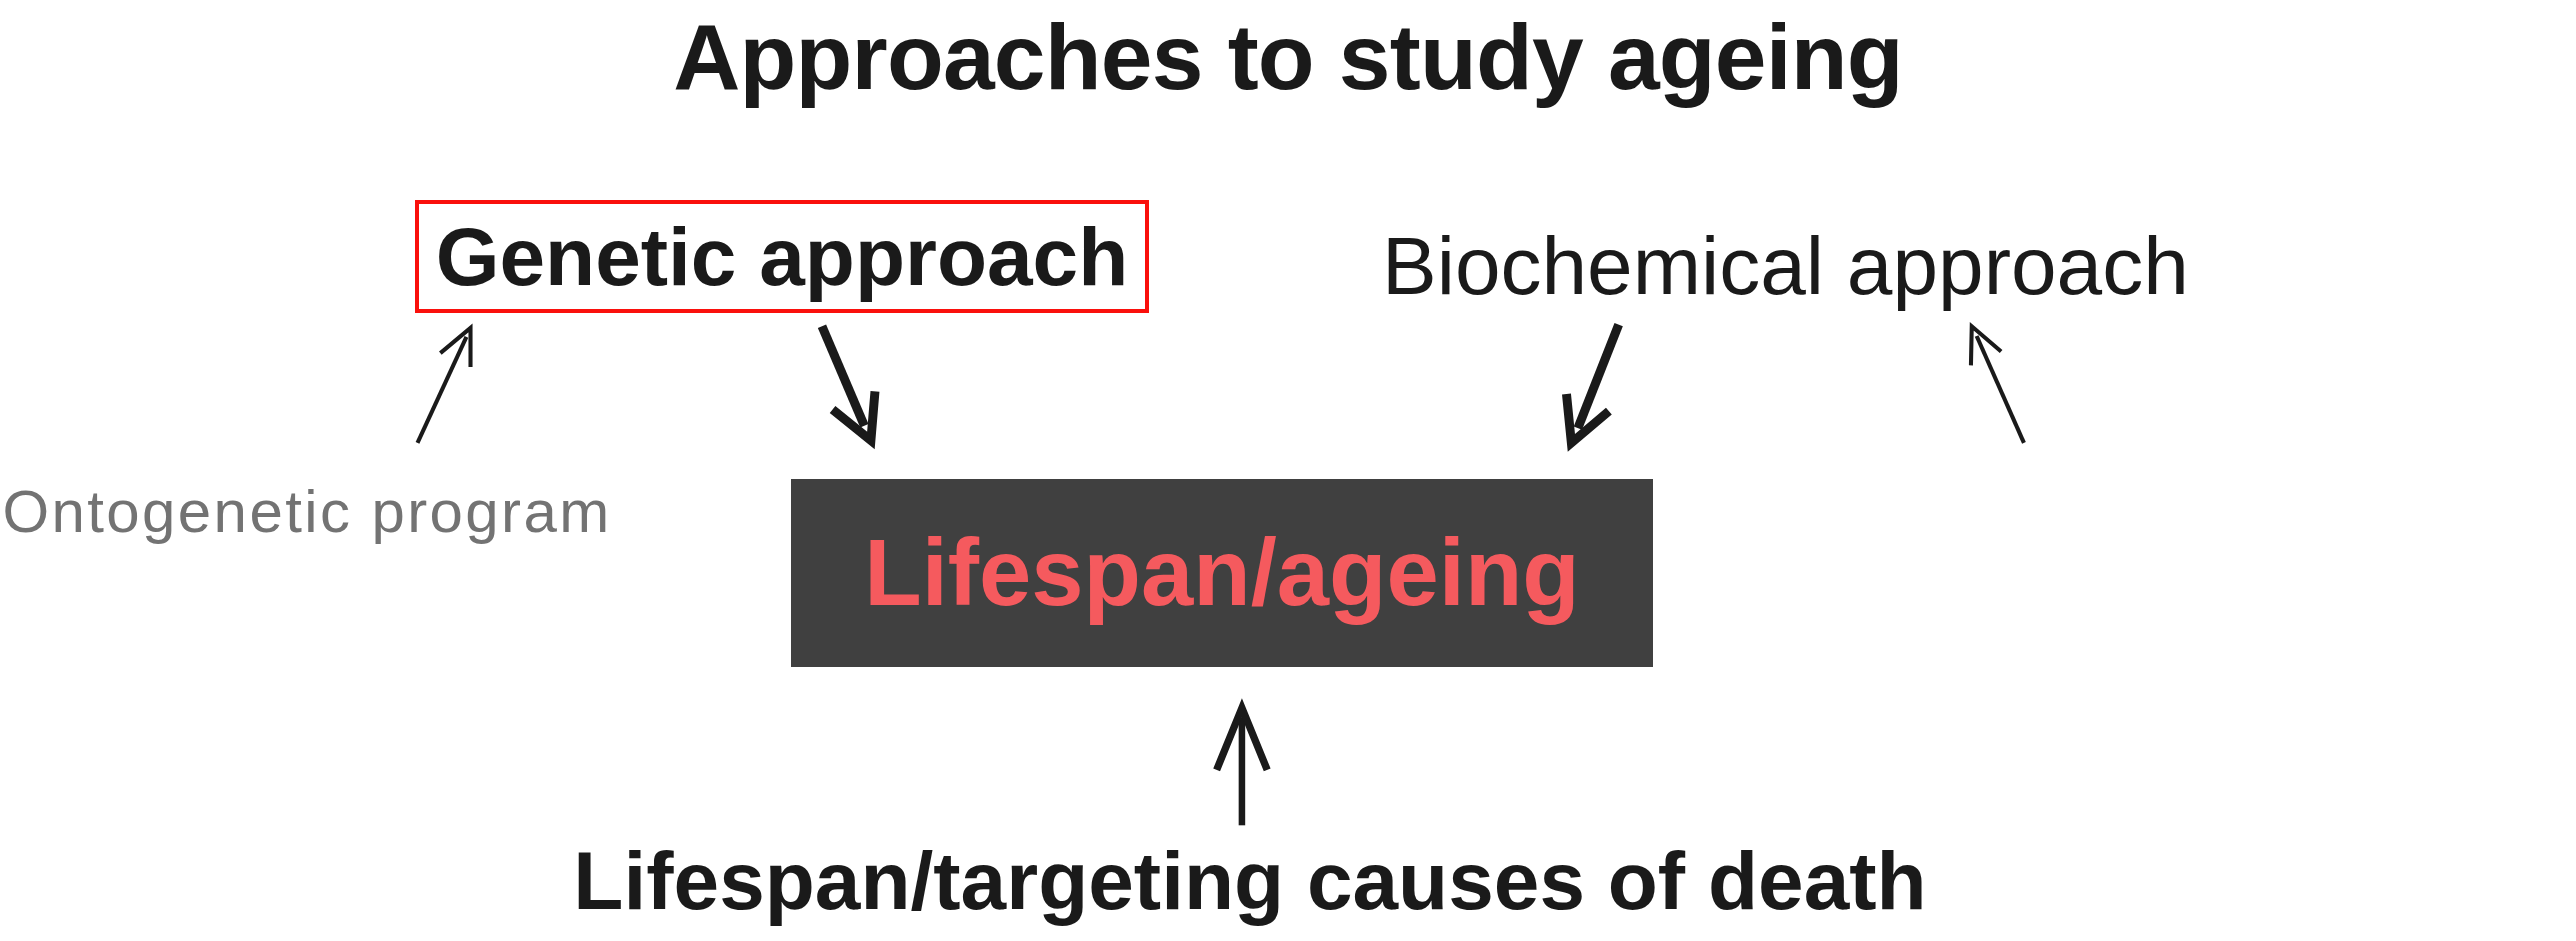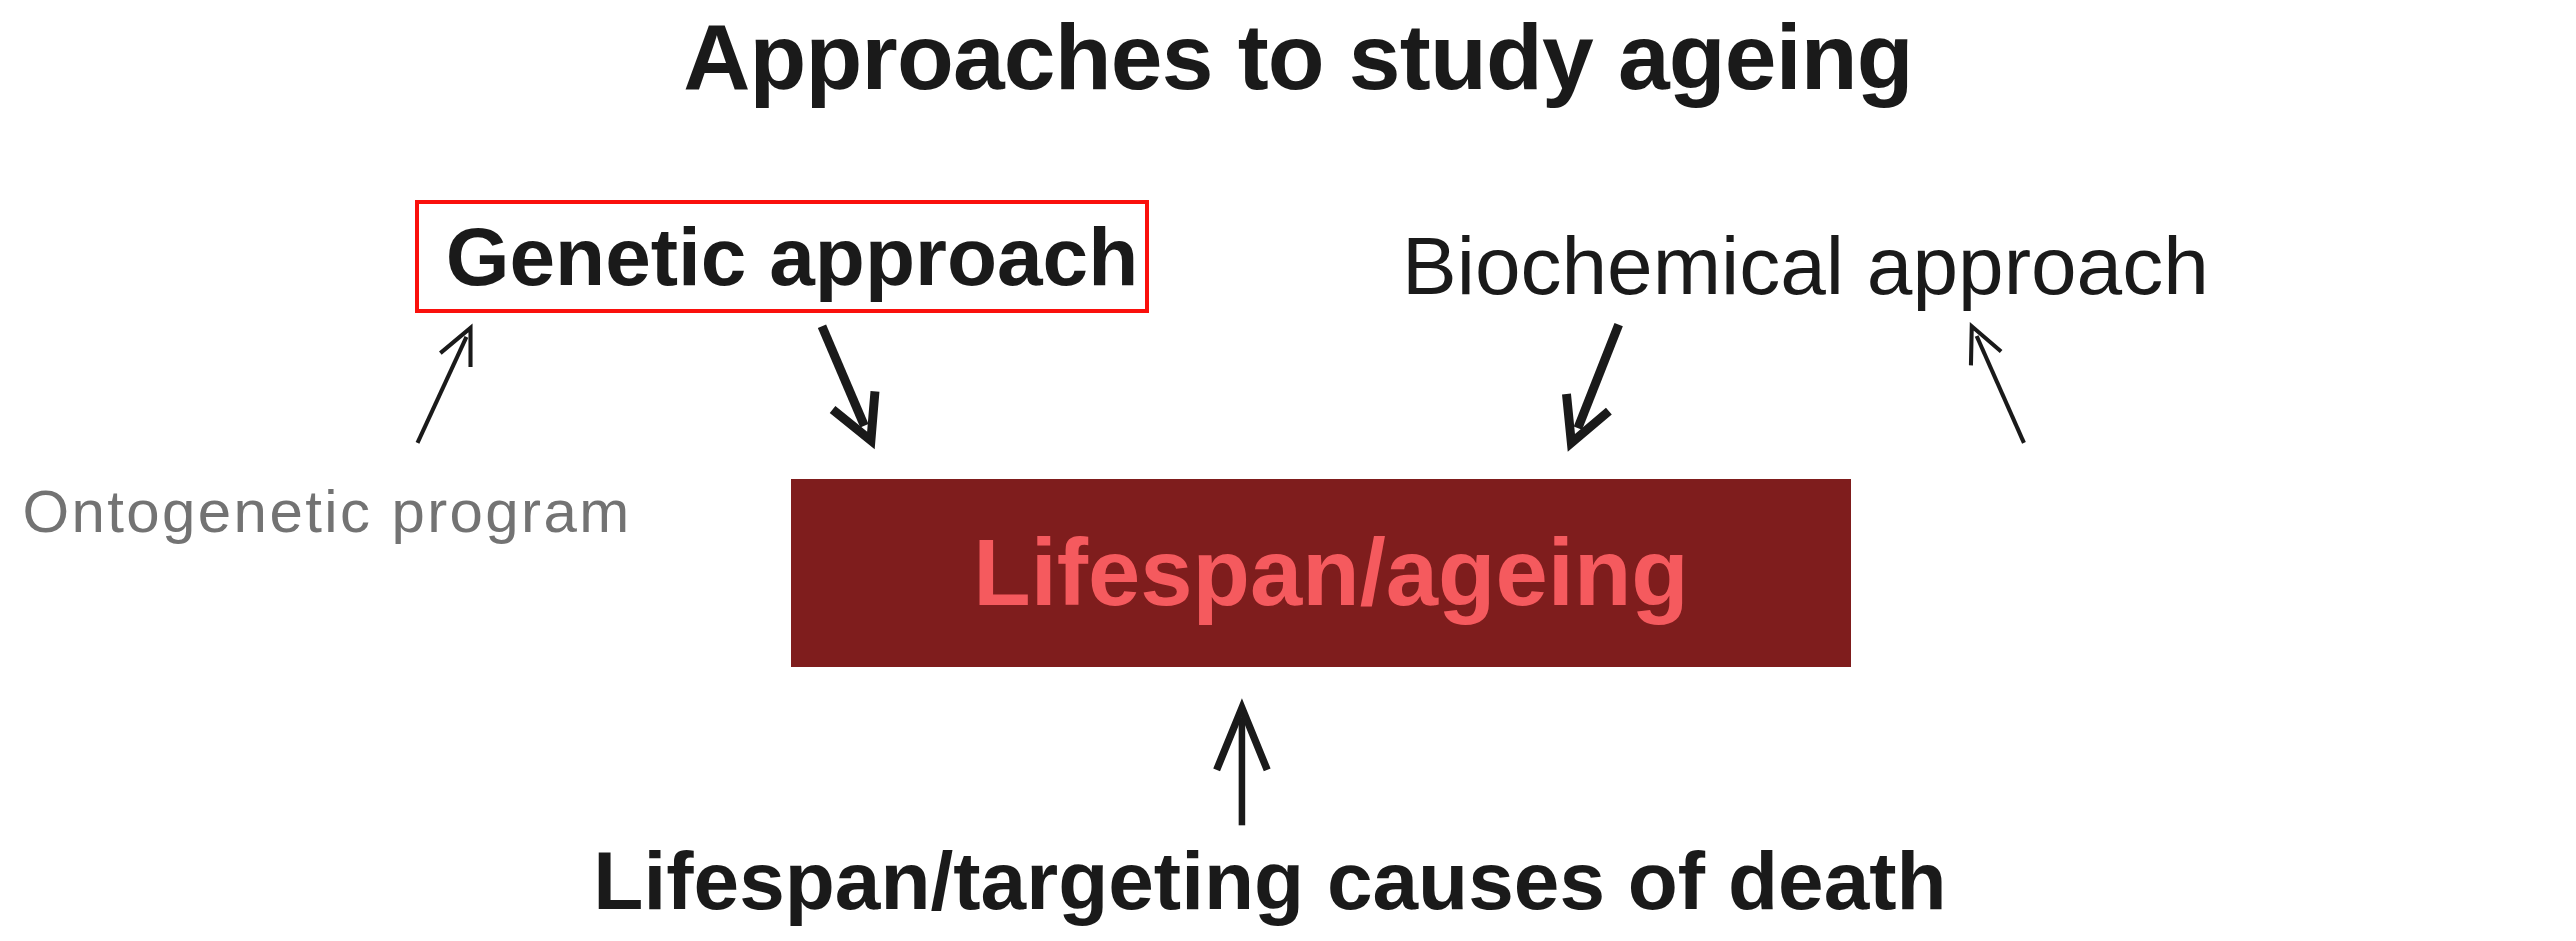--- a/index.html
+++ b/index.html
@@ -4,21 +4,21 @@
 <style>
   html,body{margin:0;padding:0;}
   body{
     width:2576px;height:942px;
     background:#ffffff;
     position:relative;
     overflow:hidden;
     font-family:"Liberation Sans", sans-serif;
     color:#1a1a1a;
   }
-  .abs{position:absolute;padding-left:20px;}
+  .abs{position:absolute;}
 
   .title{
     left:0; right:0; top:0;
     height:114px; line-height:114px;
     text-align:center;
     font-size:93px; font-weight:700;
     letter-spacing:-0.8px;
     white-space:nowrap;
   }
 
@@ -45,22 +45,22 @@
     left:2.4px; top:479px;
     font-size:60px; font-weight:400;
     line-height:65px;
     letter-spacing:2.4px;
     color:#737373;
     white-space:nowrap;
   }
 
   .lifespan-box{
     left:791px; top:479px;
-    width:1040px; height:188px;
-    background:#7f1d1d;
+    width:862px; height:188px;
+    background:#404040;
     display:flex; align-items:center; justify-content:center;
     font-size:94px; font-weight:700;
     color:#f55a5e;
     white-space:nowrap;
   }
 
   .random{
     left:1814px; top:475px;
     font-size:60px; font-weight:400;
     line-height:86px;

